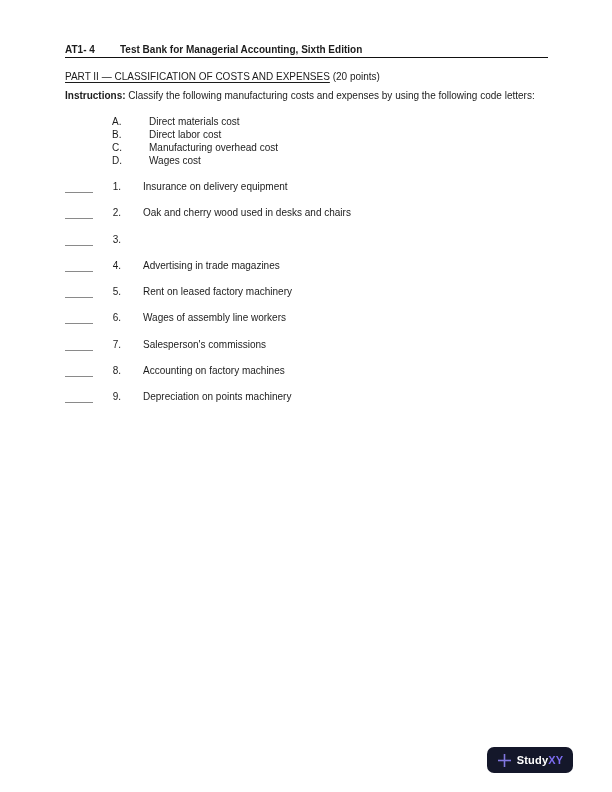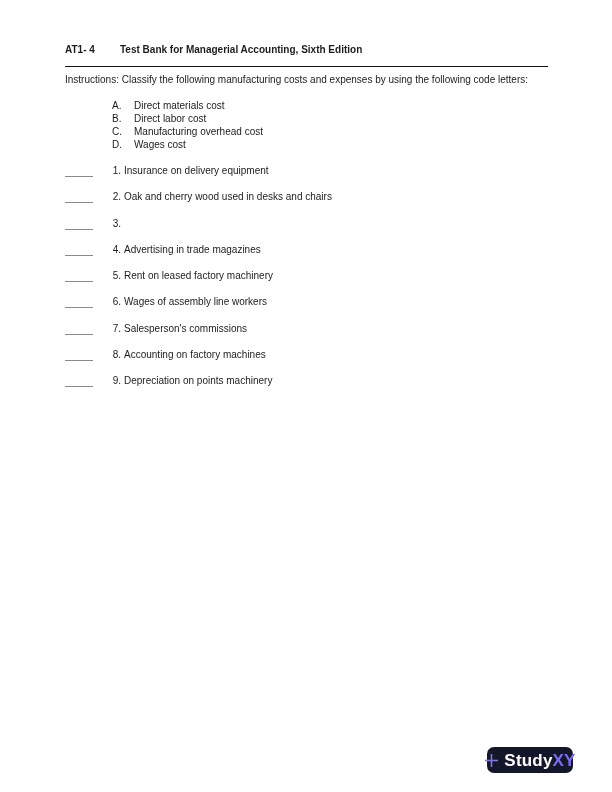--- a/index.html
+++ b/index.html
@@ -12,21 +12,21 @@
     font-size: 10px;
     color: #1c1c1c;
     overflow: hidden;
   }
   .content {
     padding: 44px 64px 0 65px;
   }
   
   .doc-header {
     border-bottom: 1.5px solid #111;
-    padding-bottom: 10px;
+    padding-bottom: 1px;
     line-height: 12px;
     font-weight: bold;
   }
   .doc-header .code {
     display: inline-block;
     width: 55px;
   }
   
   .part-line {
     margin-top: 13px;
@@ -35,33 +35,33 @@
   .part-title {
     text-decoration: underline;
     text-underline-offset: 2px;
   }
   
   .instructions {
     margin-top: 6px;
     line-height: 13px;
     width: 472px;
   }
-  .instructions .label { font-weight: normal; }
+  .instructions .label { font-weight: bold; }
   
   .code-list {
     margin-top: 13px;
     margin-left: 47px;
     line-height: 13px;
   }
   .code-row { display: flex; }
   .code-letter {
     width: 14px;
     flex: 0 0 14px;
   }
-  .code-text { margin-left: 8px; }
+  .code-text { margin-left: 23px; }
   
   .scenario {
     margin-top: 12px;
     line-height: 12px;
   }
   
   .item-list { margin-top: 13px; }
   .item-row {
     display: flex;
     align-items: flex-end;
@@ -74,21 +74,21 @@
     height: 12px;
     border-bottom: 1px solid #8a8a8a;
     flex: 0 0 28px;
   }
   .item-num {
     width: 19px;
     flex: 0 0 19px;
     margin-left: 9px;
     text-align: right;
   }
-  .item-text { margin-left: 3px; }
+  .item-text { margin-left: 22px; }
   
   .studyxy-badge {
     position: absolute;
     left: 487px;
     top: 747px;
     width: 86px;
     height: 26px;
     background: #14172a;
     border-radius: 7px;
     display: flex;
@@ -97,36 +97,39 @@
     gap: 5px;
     box-sizing: border-box;
   }
   .plus-icon {
     color: #8177e0;
     display: inline-flex;
     align-items: center;
   }
   .brand {
     font-weight: bold;
-    font-size: 17px;
+    font-size: 11px;
     letter-spacing: 0.2px;
     line-height: 13px;
   }
   .brand-primary { color: #ffffff; }
   .brand-accent { color: #7c6cf0; }
 </style>
 </head>
 <body>
 
 <div class="content">
 
   <div class="doc-header">
     <span class="code">AT1- 4</span><span>Test Bank for Managerial Accounting, Sixth Edition</span>
   </div>
 
+  <div class="part-line">
+    <span class="part-title">PART II — CLASSIFICATION OF COSTS AND EXPENSES</span><span> (20 points)</span>
+  </div>
 
   <div class="instructions">
     <span class="label">Instructions:</span><span> Classify the following manufacturing costs and expenses by using the following code letters:</span>
   </div>
 
   <div class="code-list">
     <div class="code-row">
       <span class="code-letter">A.</span>
       <span class="code-text">Direct materials cost</span>
     </div>

